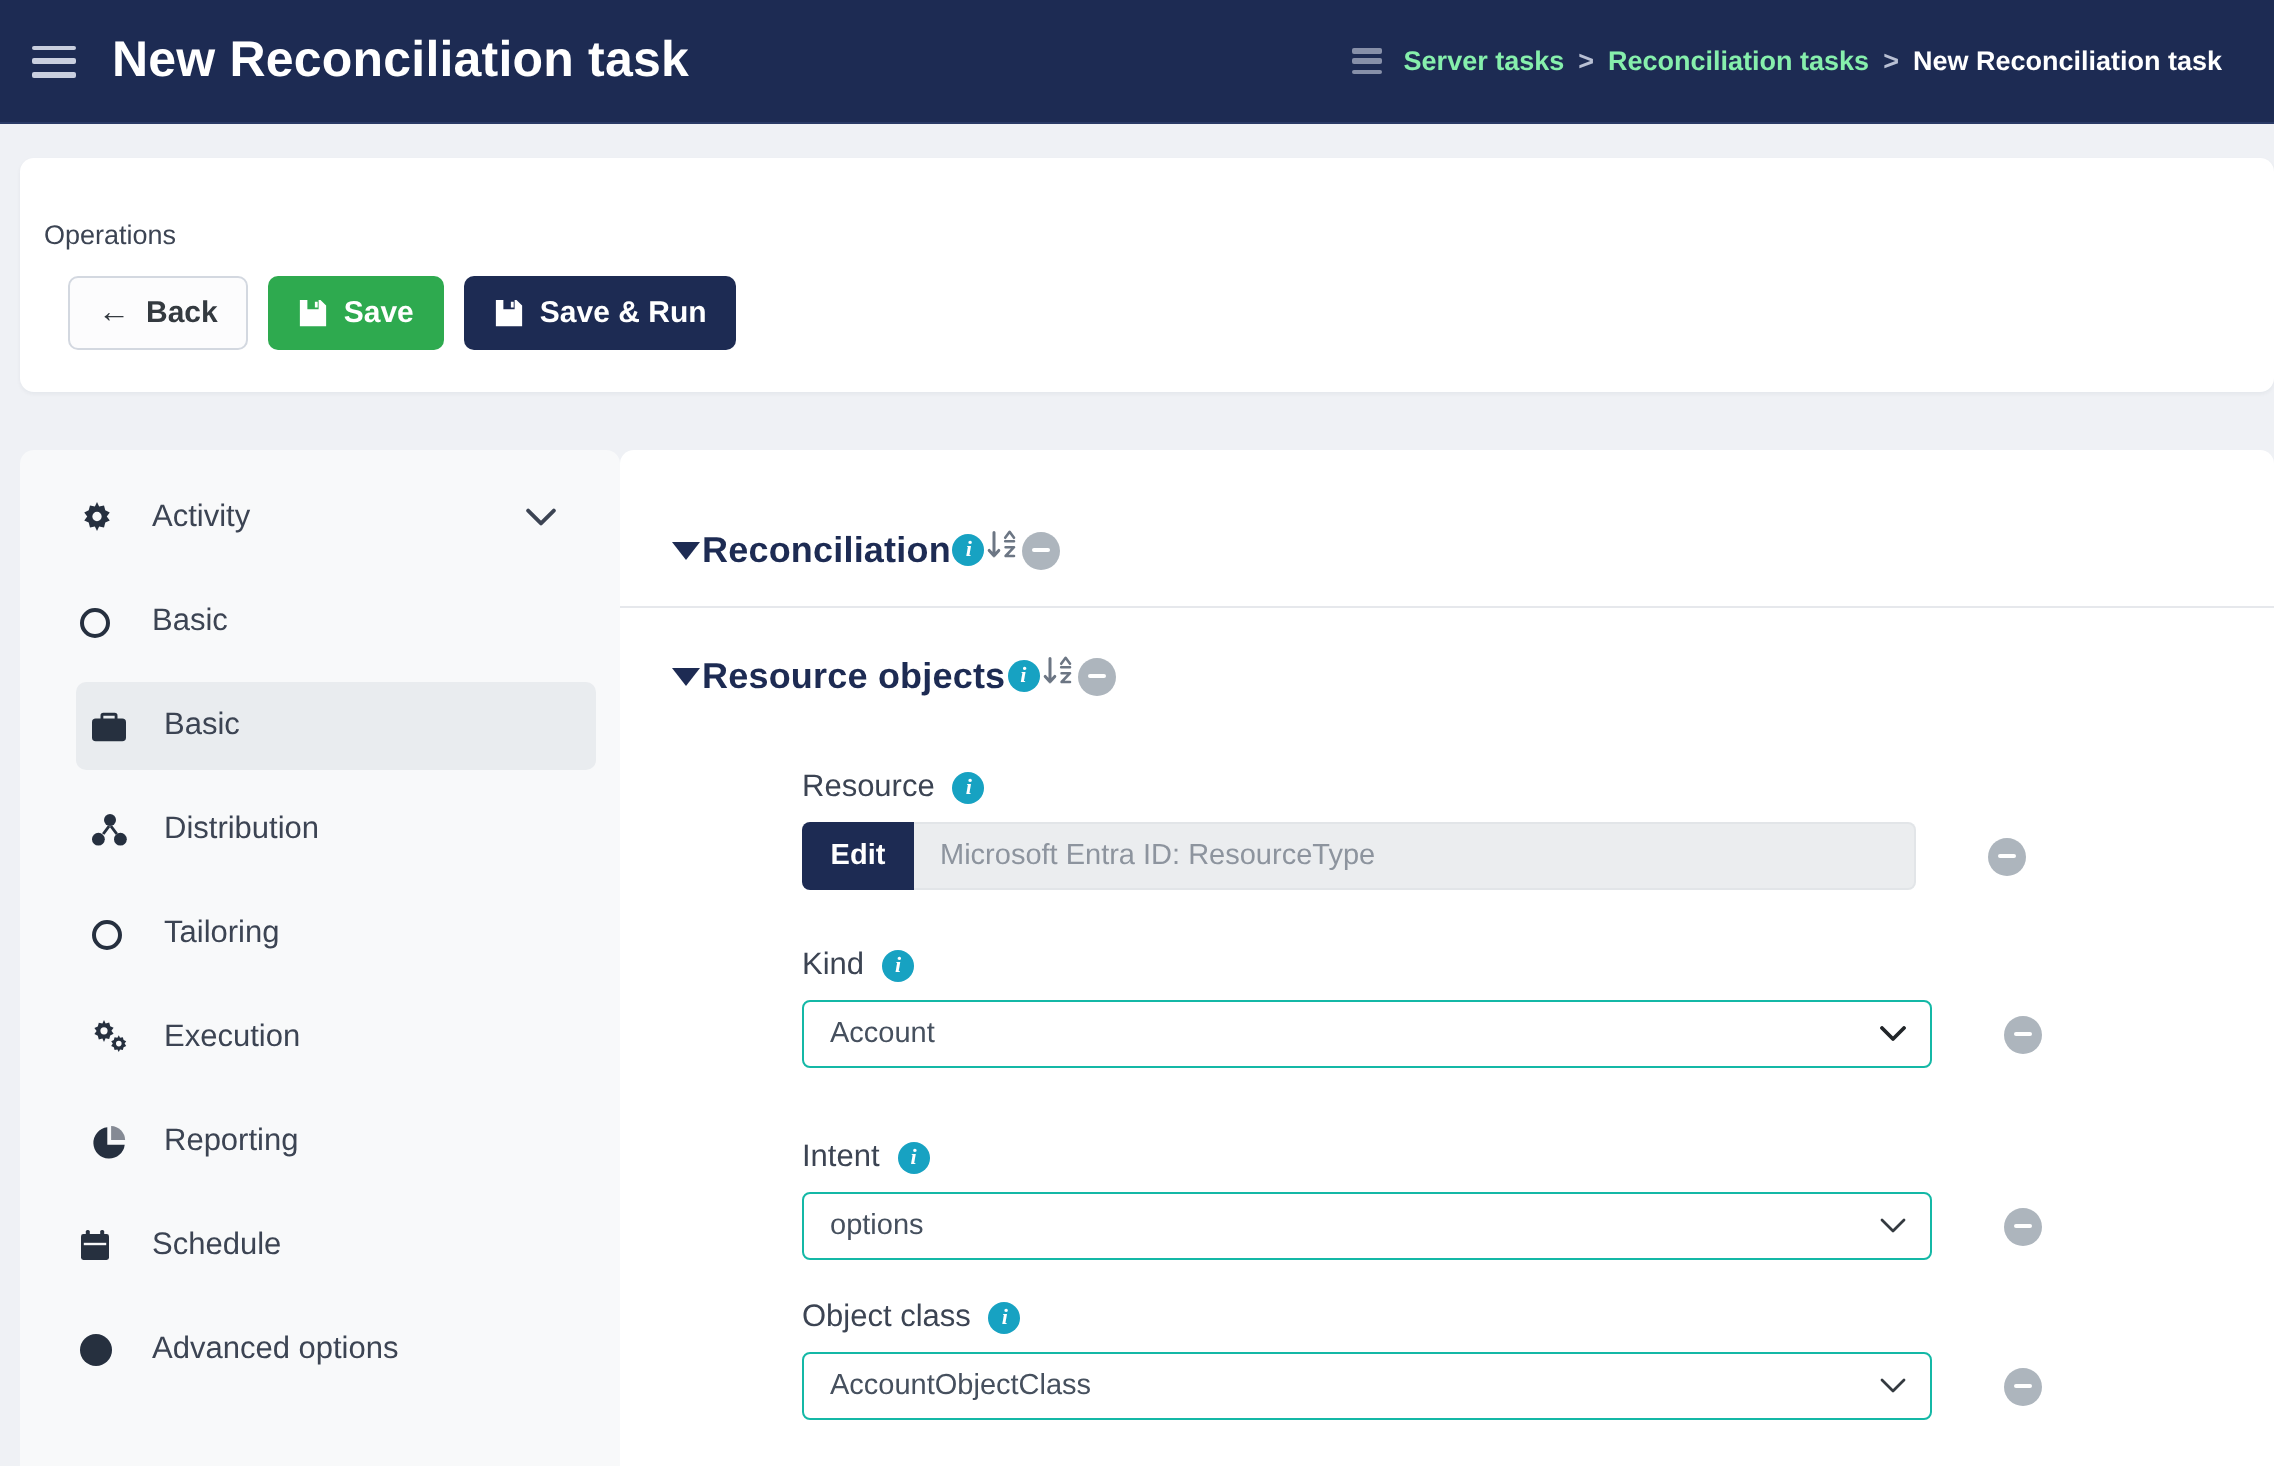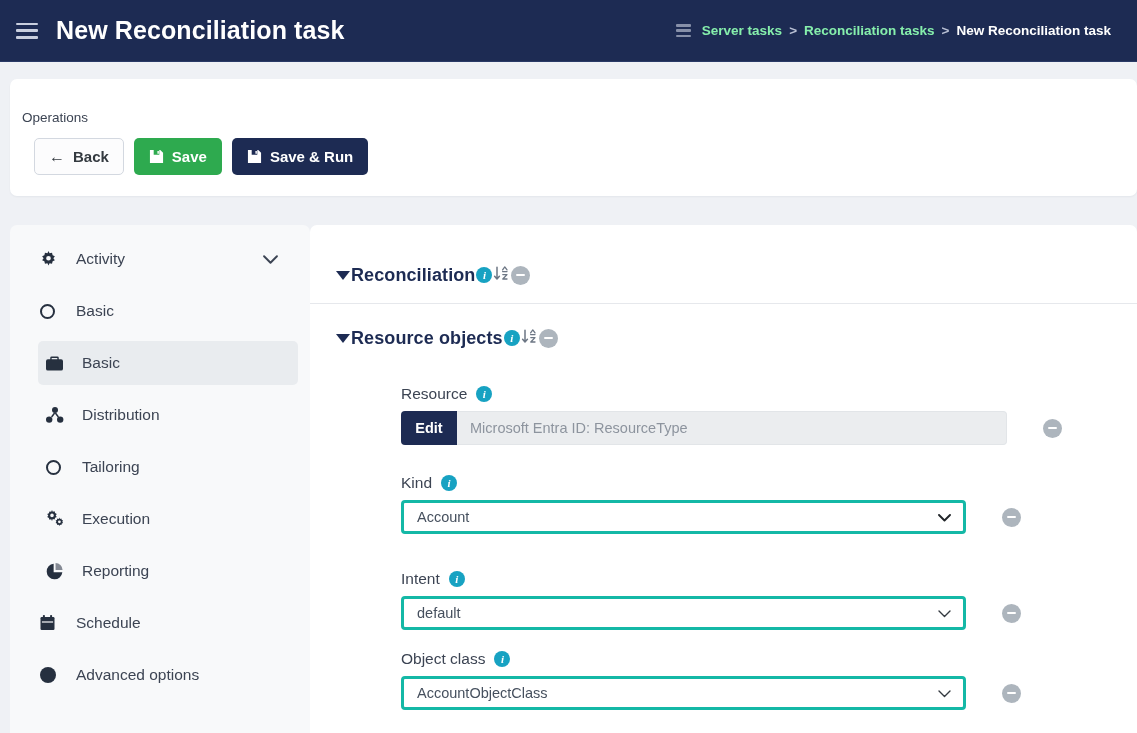--- a/index.html
+++ b/index.html
@@ -183,42 +183,42 @@
 
   
   .field { position: absolute; }
   .field-label {
     display: flex; align-items: center; gap: 9px;
     font-size: 15.5px; color: #3c4453;
     margin-bottom: 8px;
   }
   .field-row { display: flex; align-items: center; }
 
-  .edit-group { display: flex; height: 34px; width: 606px; border-radius: 10px; }
+  .edit-group { display: flex; height: 34px; width: 557px; border-radius: 10px; }
   .edit-btn {
     width: 56px; background: #1d2b53; color: #ffffff;
     font-size: 14.5px; font-weight: 700;
     display: flex; align-items: center; justify-content: center;
     border-radius: 4px 0 0 4px;
     cursor: pointer;
   }
   .edit-value {
     flex: 1;
     background: #ebedef;
     border: 1px solid #e2e5e8; border-left: none;
     border-radius: 0 4px 4px 0;
     display: flex; align-items: center;
     padding-left: 13px;
     font-size: 14.5px; color: #8d949e;
   }
 
   .sel {
     width: 565px; height: 34px;
     background: #ffffff;
-    border: 3px solid #14b8a6;
+    border: 1px solid #14b8a6;
     border-radius: 4px;
     display: flex; align-items: center;
     padding: 0 13px;
     font-size: 14.5px; color: #46505e;
     cursor: pointer;
     position: relative;
   }
   .sel .caret {
     position: absolute; right: 12px; top: 50%;
     transform: translateY(-50%);
@@ -438,21 +438,21 @@
   </div>
 </div>
 
 <div class="field" style="left:401px; top:570px;">
   <div class="field-label">
     <span>Intent</span>
     <span class="info-ic">i</span>
   </div>
   <div class="field-row">
     <div class="sel">
-      <span>default</span>
+      <span>options</span>
       <span class="caret">
         <svg width="13" height="8" viewBox="0 0 13 8" fill="none" stroke="#343a40" stroke-width="1.4" stroke-linecap="round" stroke-linejoin="round">
             <polyline points="1,1 6.5,6.5 12,1"></polyline>
           </svg>
       </span>
     </div>
     <span class="minus-ic row-minus"></span>
   </div>
 </div>
 

